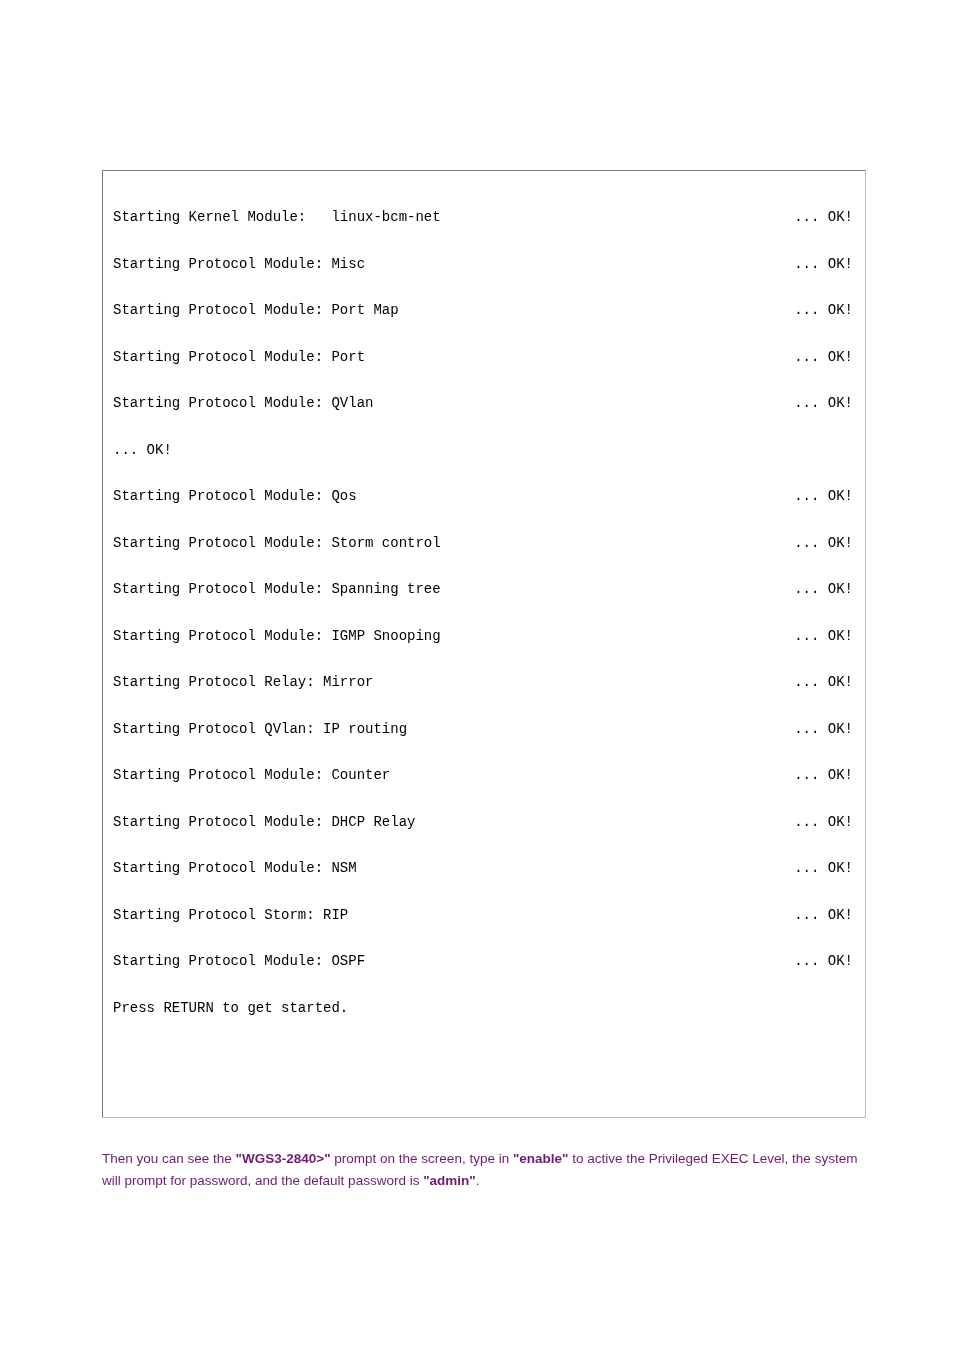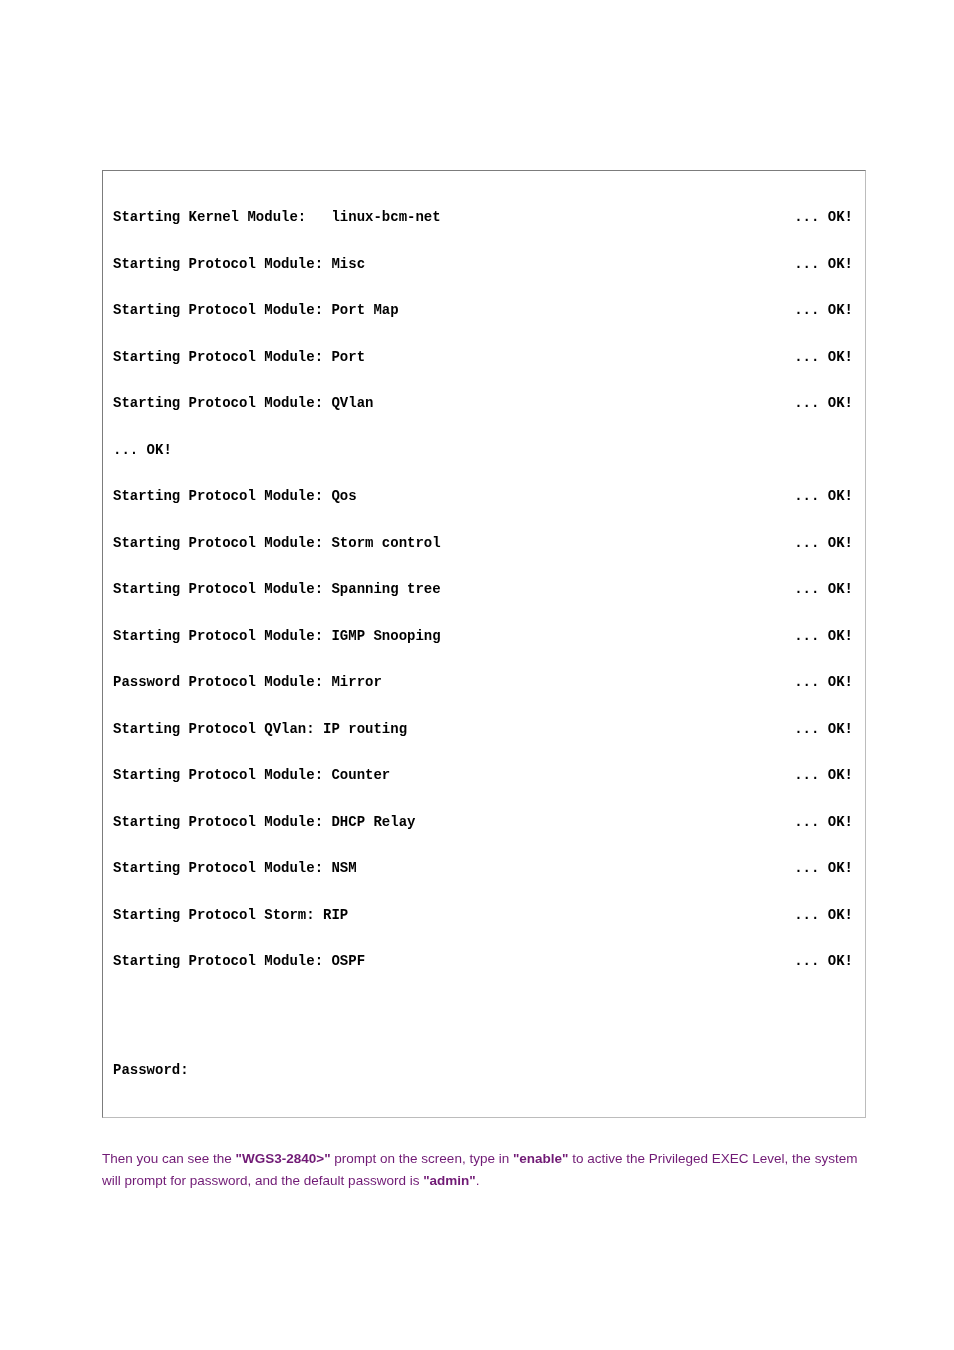--- a/index.html
+++ b/index.html
@@ -18,21 +18,20 @@
     border-bottom: 1px solid #bcbcbc;
     border-right: 1px solid #bcbcbc;
   }
   .terminal {
     padding: 8px 12px 8px 10px;
     font-family: "Courier New", Courier, monospace;
     font-size: 14px;
     line-height: 15.5px;
     color: #000;
     white-space: pre;
-    font-weight: bold;
   }
   .line {
     display: flex;
     justify-content: space-between;
   }
   .line .lhs {
     white-space: pre;
   }
   .line .rhs {
     white-space: pre;
@@ -59,30 +58,30 @@
       <div class="line"><span class="lhs">Starting Kernel Module:   linux-bcm-net</span><span class="rhs">... OK!</span></div>
       <div class="line"><span class="lhs">Starting Protocol Module: Misc</span><span class="rhs">... OK!</span></div>
       <div class="line"><span class="lhs">Starting Protocol Module: Port Map</span><span class="rhs">... OK!</span></div>
       <div class="line"><span class="lhs">Starting Protocol Module: Port</span><span class="rhs">... OK!</span></div>
       <div class="line"><span class="lhs">Starting Protocol Module: QVlan</span><span class="rhs">... OK!</span></div>
       <div class="line"><span class="rhs">... OK!</span></div>
       <div class="line"><span class="lhs">Starting Protocol Module: Qos</span><span class="rhs">... OK!</span></div>
       <div class="line"><span class="lhs">Starting Protocol Module: Storm control</span><span class="rhs">... OK!</span></div>
       <div class="line"><span class="lhs">Starting Protocol Module: Spanning tree</span><span class="rhs">... OK!</span></div>
       <div class="line"><span class="lhs">Starting Protocol Module: IGMP Snooping</span><span class="rhs">... OK!</span></div>
-      <div class="line"><span class="lhs">Password Protocol Module: Mirror</span><span class="rhs">... OK!</span></div>
+      <div class="line"><span class="lhs">Starting Protocol Relay: Mirror</span><span class="rhs">... OK!</span></div>
       <div class="line"><span class="lhs">Starting Protocol QVlan: IP routing</span><span class="rhs">... OK!</span></div>
       <div class="line"><span class="lhs">Starting Protocol Module: Counter</span><span class="rhs">... OK!</span></div>
       <div class="line"><span class="lhs">Starting Protocol Module: DHCP Relay</span><span class="rhs">... OK!</span></div>
       <div class="line"><span class="lhs">Starting Protocol Module: NSM</span><span class="rhs">... OK!</span></div>
       <div class="line"><span class="lhs">Starting Protocol Storm: RIP</span><span class="rhs">... OK!</span></div>
       <div class="line"><span class="lhs">Starting Protocol Module: OSPF</span><span class="rhs">... OK!</span></div>
+      <div>Press RETURN to get started.</div>
       <div></div>
       <div></div>
-      <div>Password:</div>
     </div>
   </div>
 
   <div class="body-text">
     <p>
       <span>Then you can see the </span><b>"WGS3-2840&gt;"</b><span> prompt on the screen, type in </span><b>"enable"</b><span> to active the Privileged EXEC Level, the system will prompt for password, and the default password is </span><b>"admin"</b><span>.</span>
     </p>
 
   </div>
 

